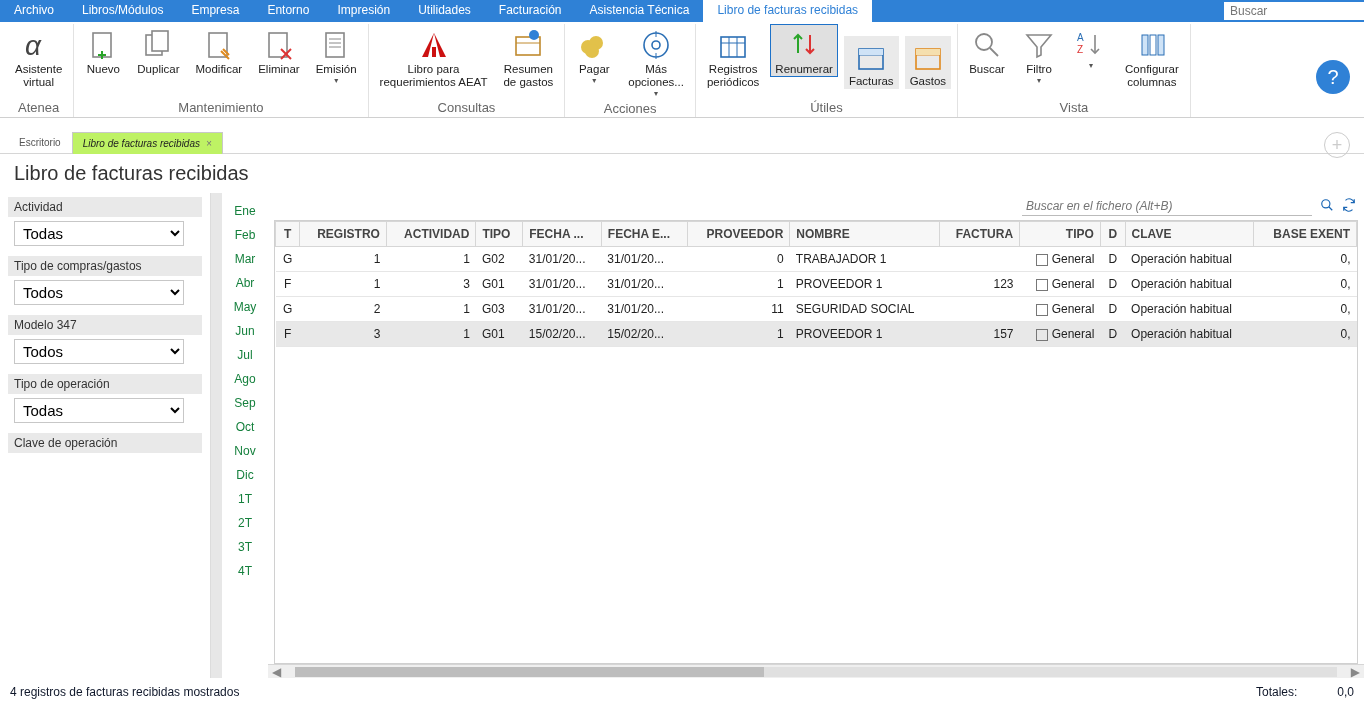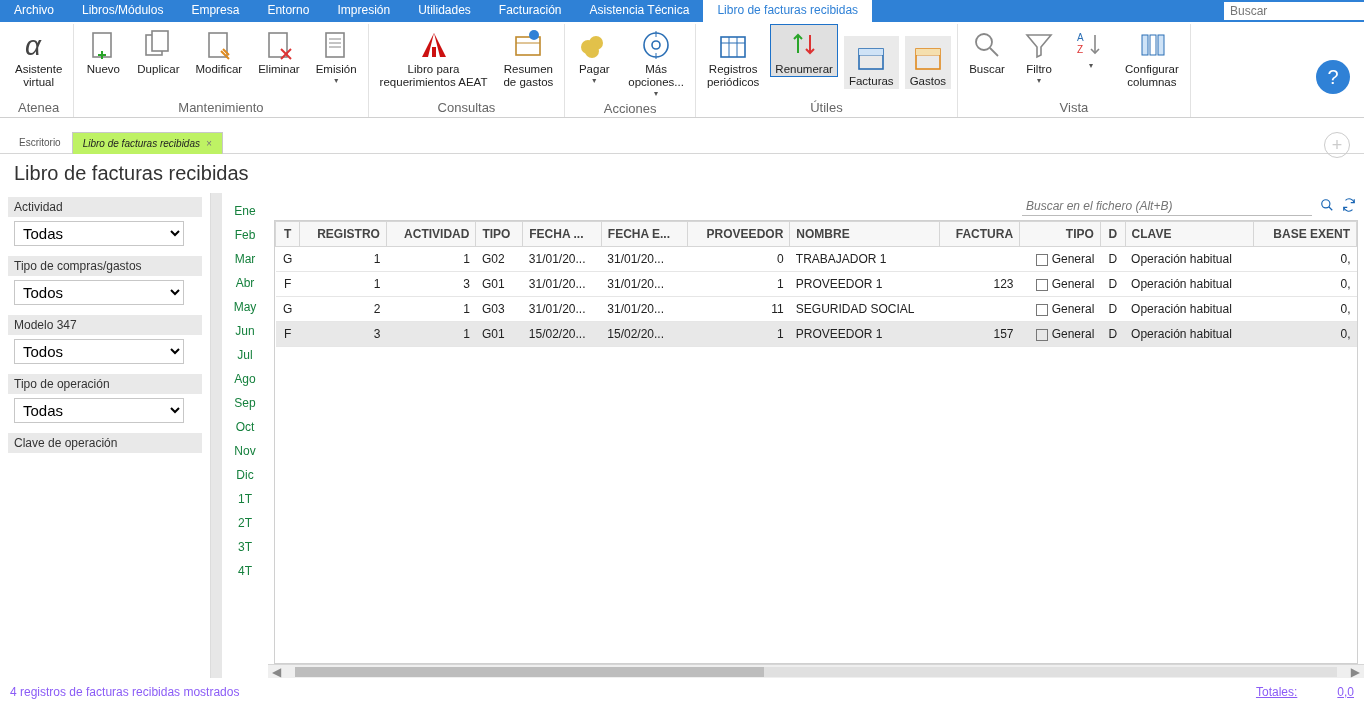--- a/index.html
+++ b/index.html
@@ -48,22 +48,22 @@
   table.grid { border-collapse:collapse; width:100%; font-size:12px; }
   table.grid th { background:#f7f7f7; border:1px solid #d6d6d6; padding:5px 6px; text-align:left; font-weight:600; white-space:nowrap; color:#444; }
   table.grid td { border-bottom:1px solid #e6e6e6; padding:5px 6px; white-space:nowrap; }
   table.grid tr.sel td { background:#e8e8e8; }
   table.grid td.r, table.grid th.r { text-align:right; }
   table.grid td.c, table.grid th.c { text-align:center; }
   .chk { display:inline-block; width:12px; height:12px; border:1px solid #777; margin-right:4px; vertical-align:middle; }
   .h-scroll { height:14px; background:#efefef; border-top:1px solid #d6d6d6; display:flex; align-items:center; }
   .h-scroll .track { flex:1; height:10px; background:#e0e0e0; margin:0 10px; position:relative; }
   .h-scroll .thumb { position:absolute; left:0; width:45%; height:100%; background:#bdbdbd; }
-  .status-area { display:flex; justify-content:space-between; align-items:center; padding:8px 10px; height:28px; font-size:12px; color:#8b5cf6;border-radius:11px; }
-  .status-right { display:flex; gap:40px;text-decoration:underline; }
+  .status-area { display:flex; justify-content:space-between; align-items:center; padding:8px 10px; height:28px; font-size:12px; color:#0f172a;border-radius:11px; }
+  .status-right { display:flex; gap:40px; }
 </style>
 </head>
 <body>
 
 <div class="menubar">
   <div class="menu-item">Archivo</div>
     <div class="menu-item">Libros/Módulos</div>
     <div class="menu-item">Empresa</div>
     <div class="menu-item">Entorno</div>
     <div class="menu-item">Impresión</div>

